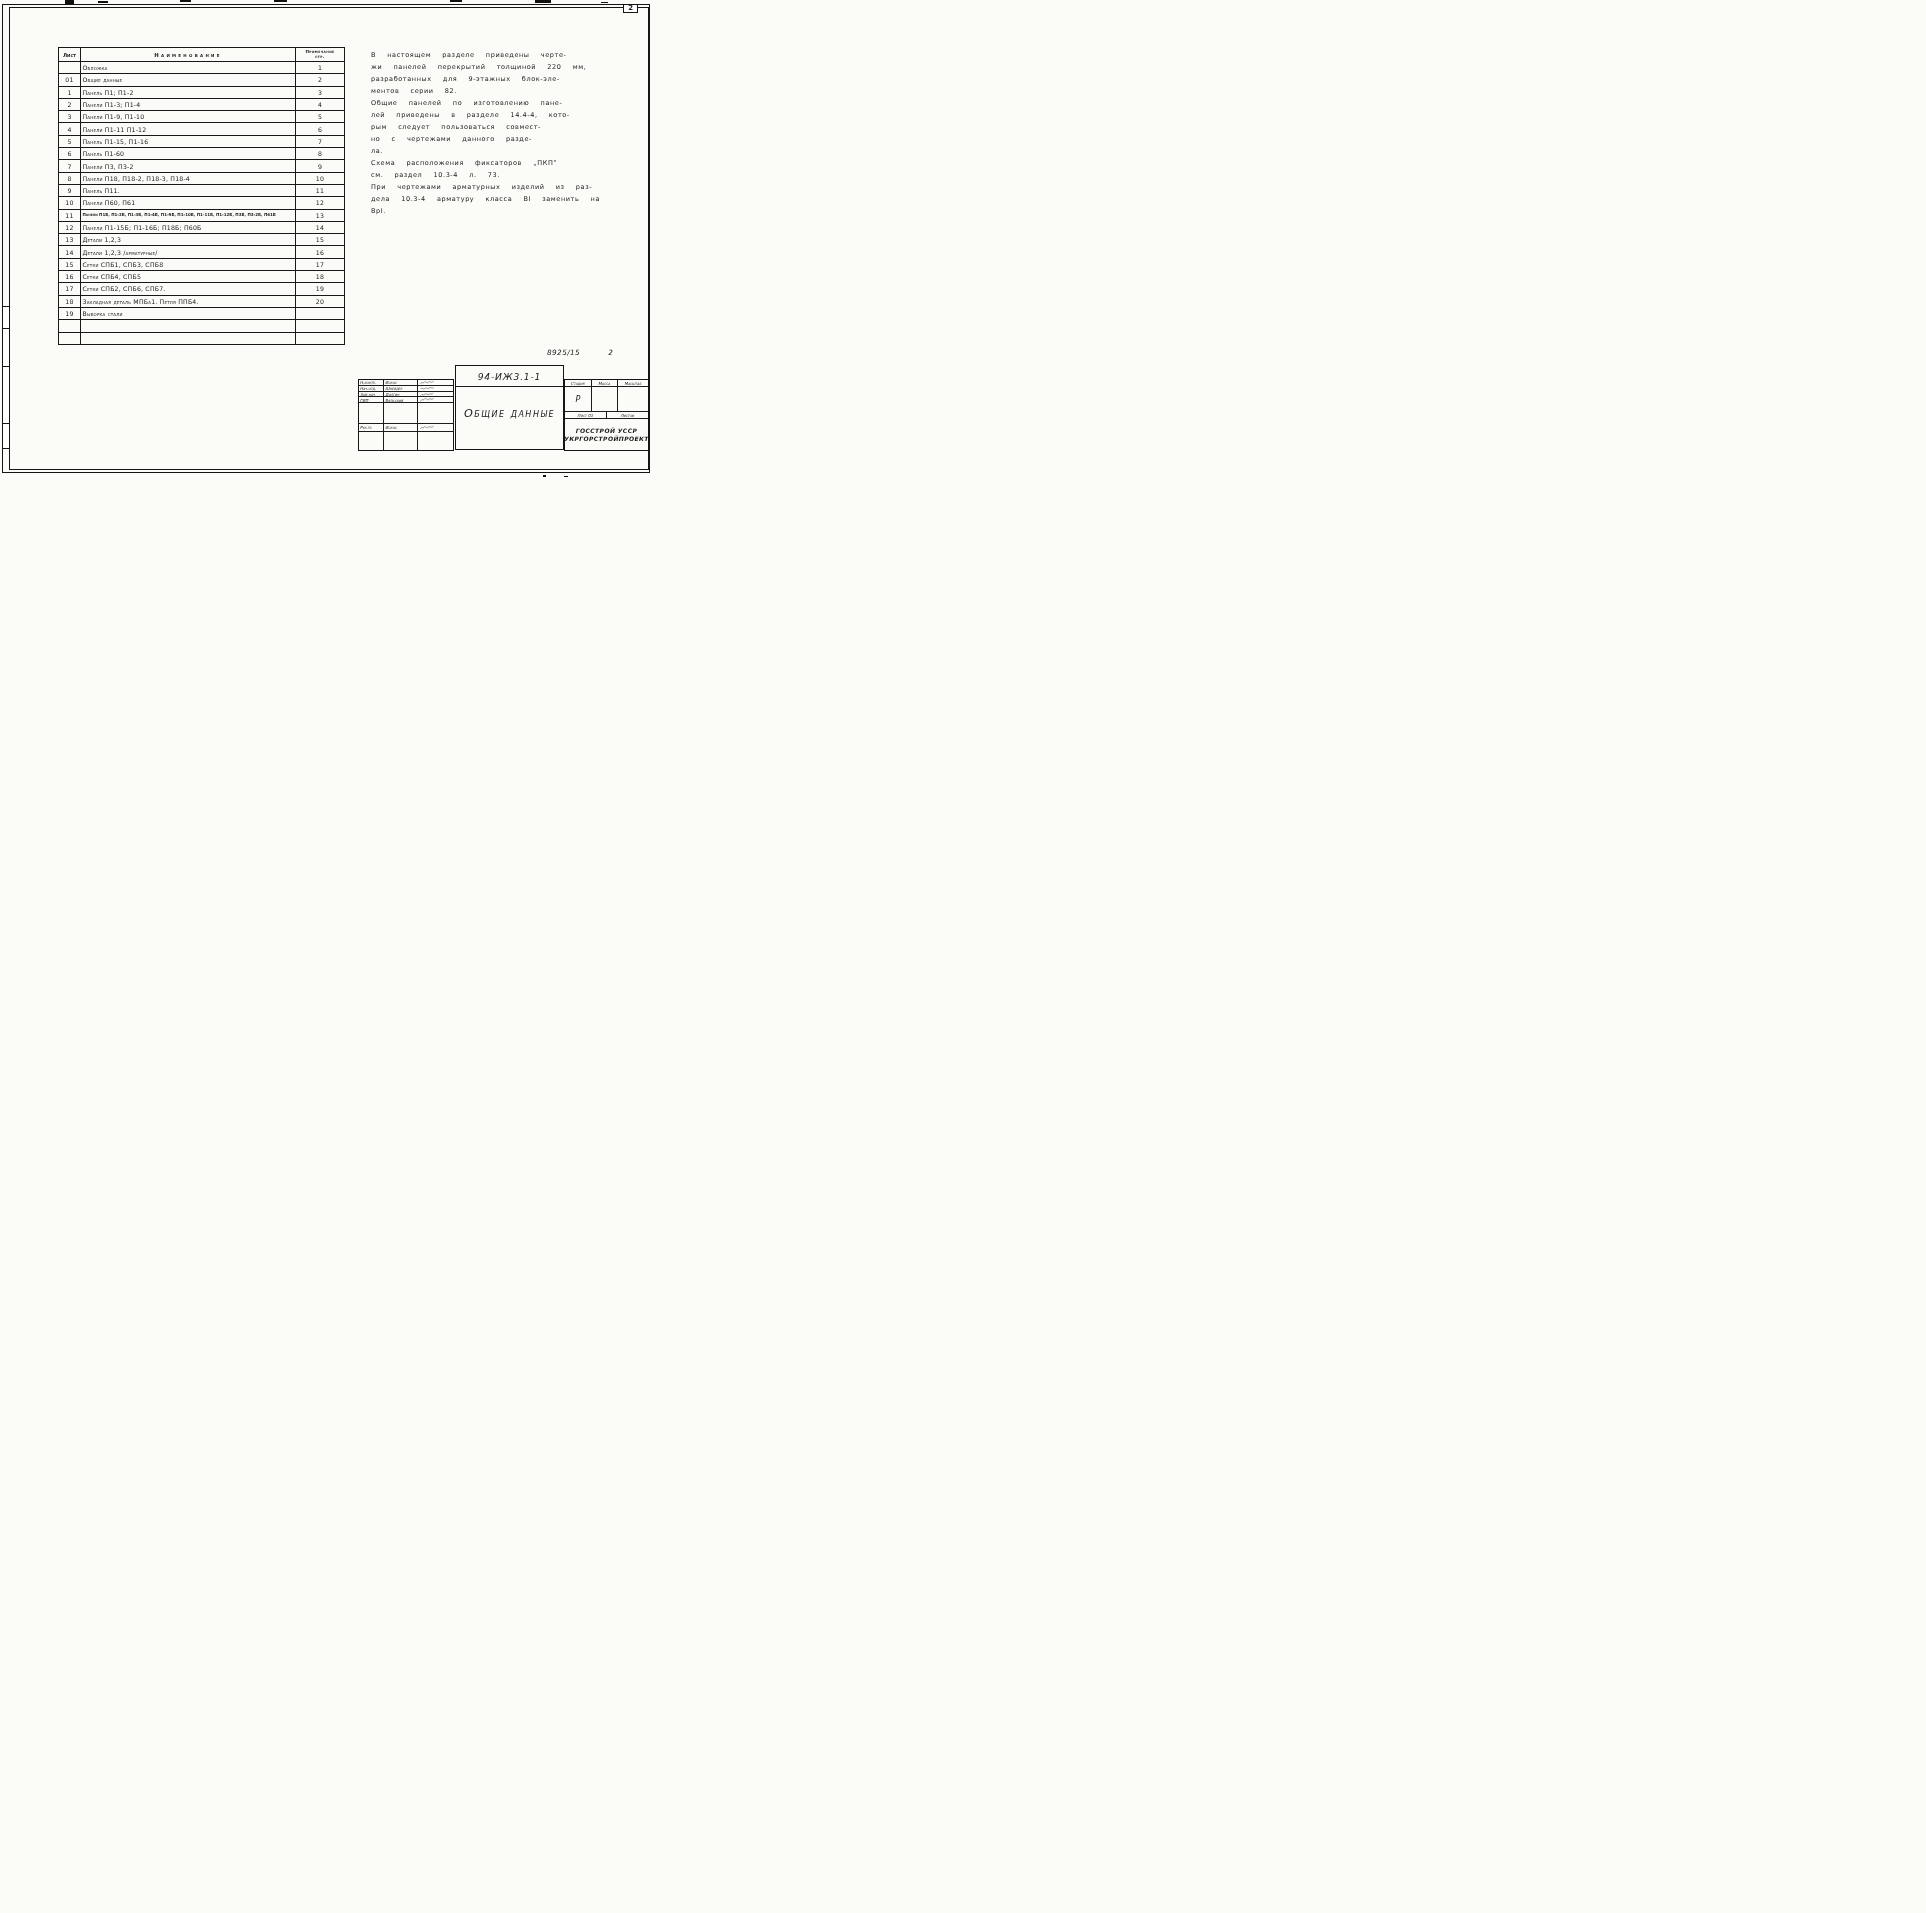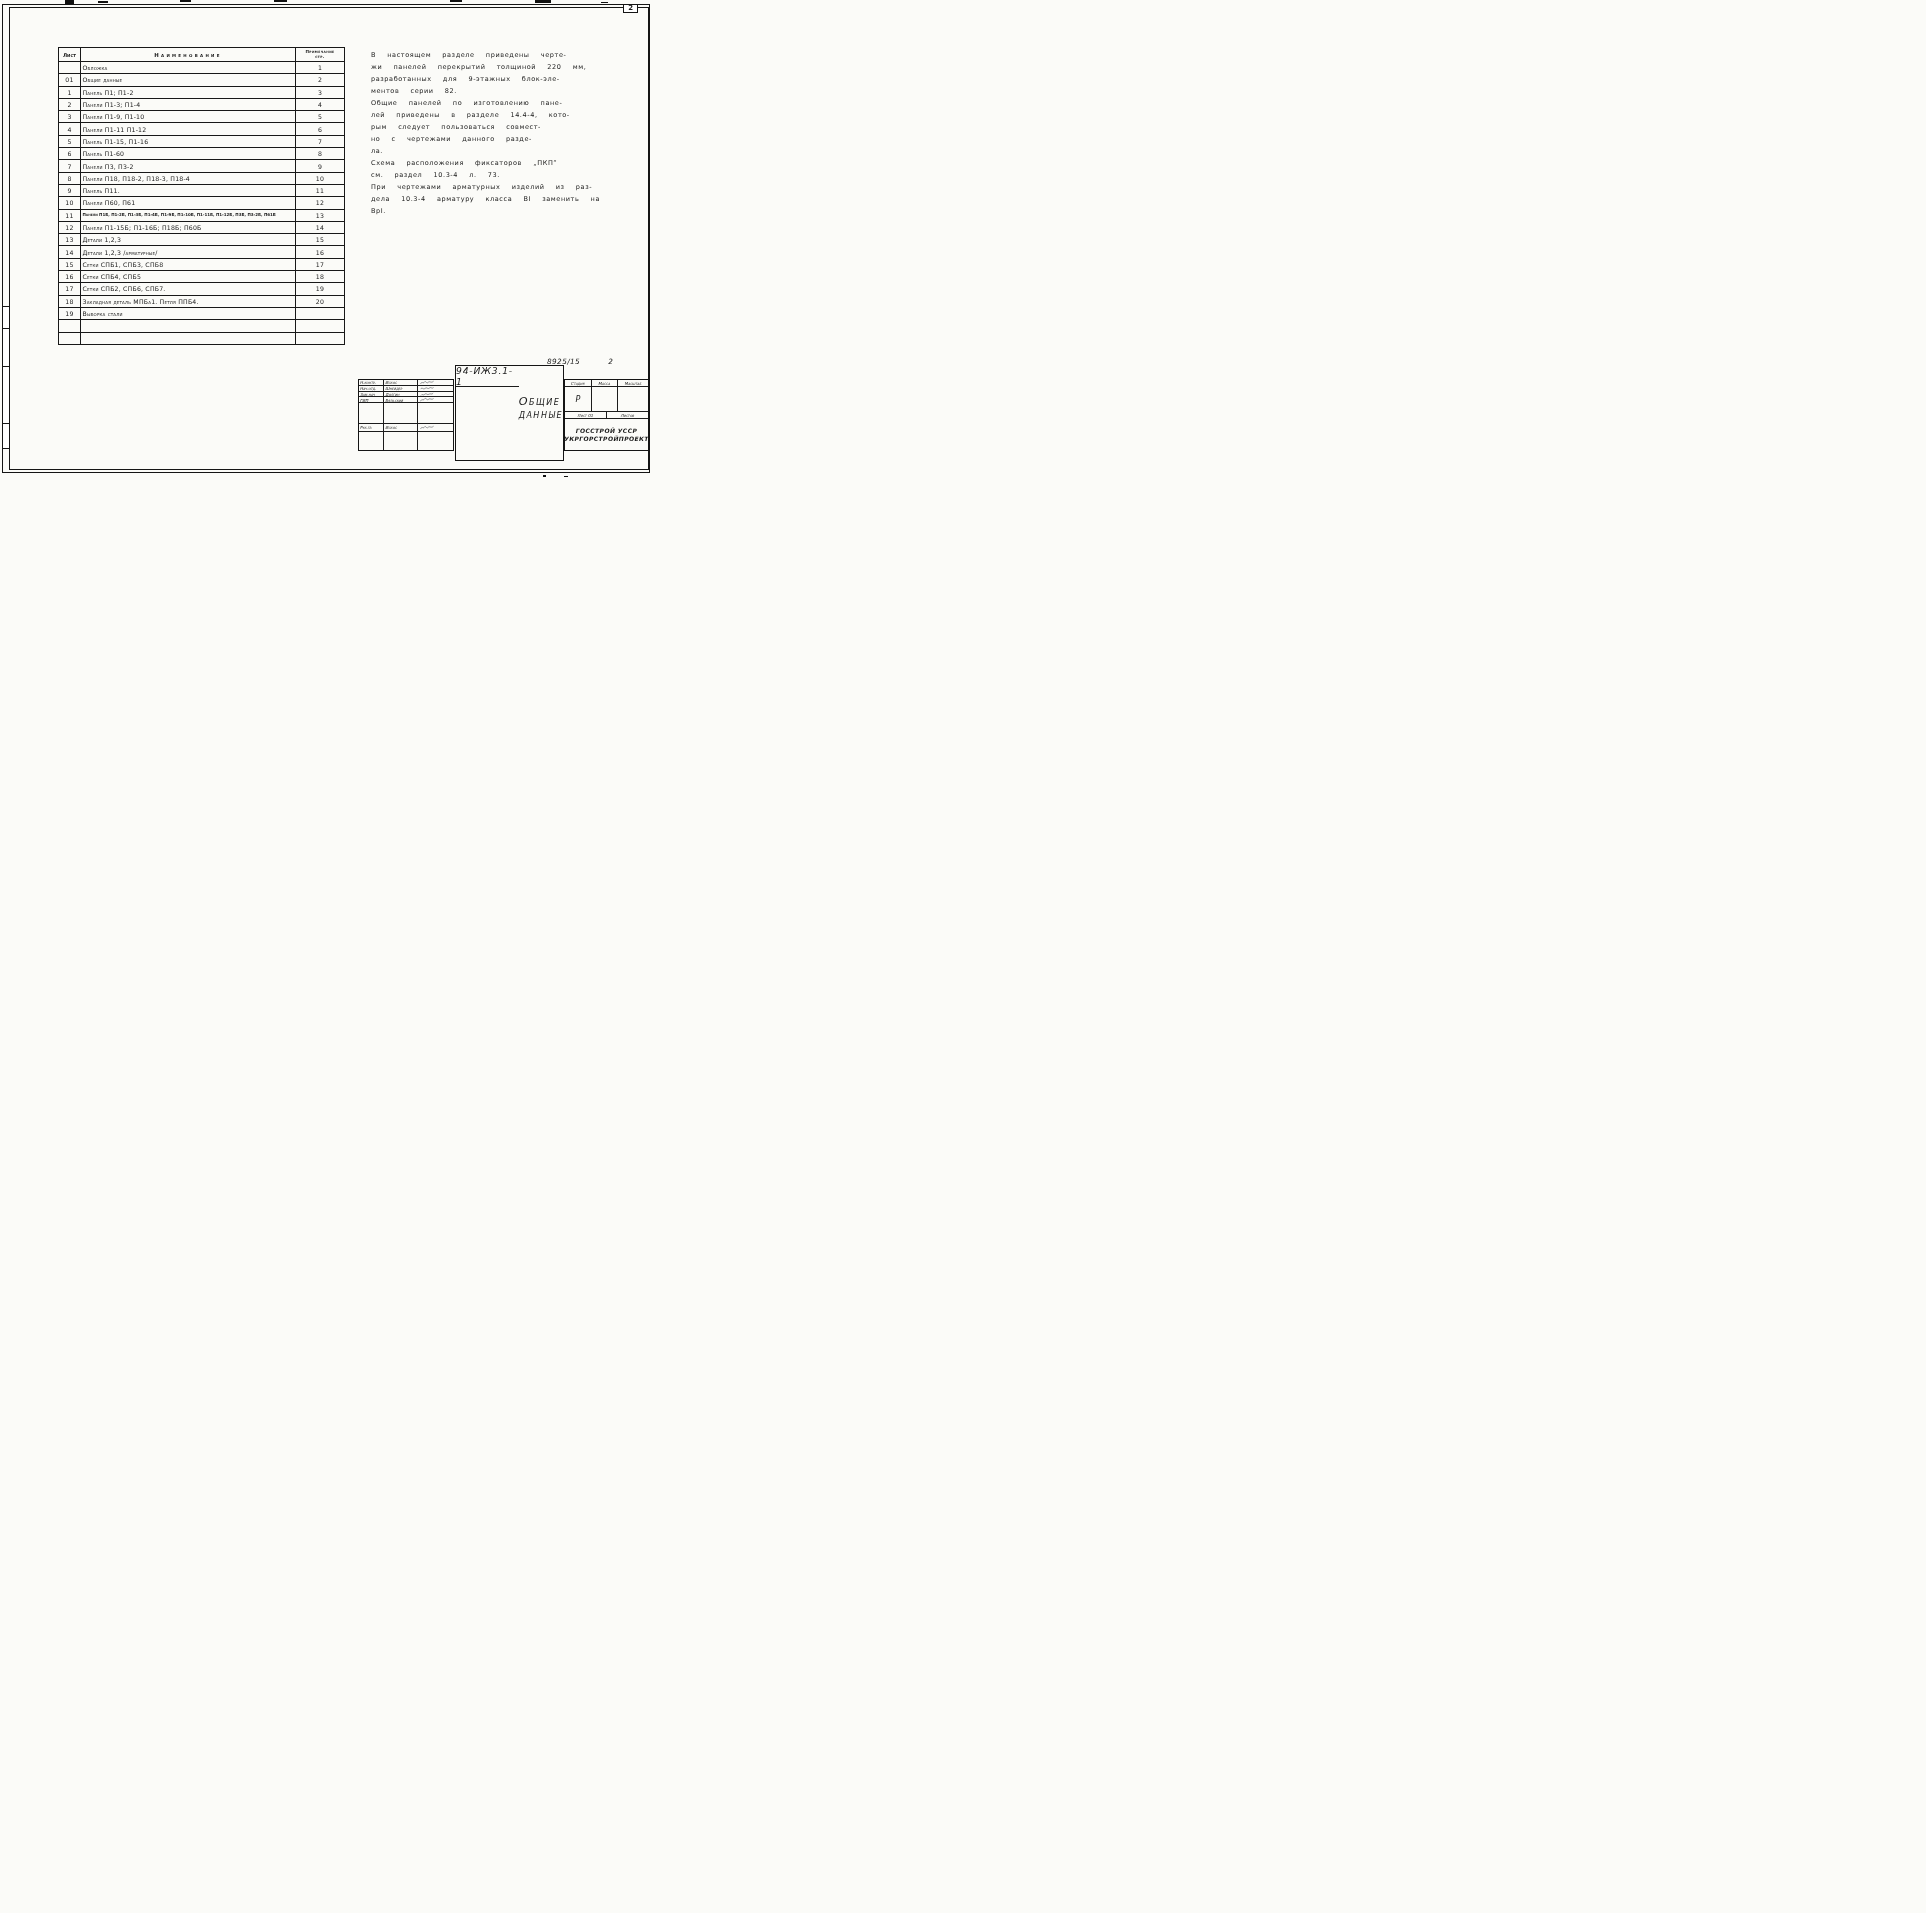--- a/index.html
+++ b/index.html
@@ -46,40 +46,40 @@
   .c-name  { text-align:left; padding-left:3.5px; white-space:nowrap; }
   .c-note  { text-align:center; font-size:5.8px; }
   tr.dense .c-name { font-size:4px; line-height:4.6px; letter-spacing:0;
     white-space:normal; font-weight:bold; }
   
   .notes { position:absolute; left:371px; top:49px; width:268px; z-index:2;
     font-size:6.5px; line-height:12px; 
     letter-spacing:0.6px; word-spacing:8.5px; }
   .note-line { white-space:nowrap; }
   
-  .ref { position:absolute; left:547px; top:357px; font-size:7.3px; font-style:italic;
+  .ref { position:absolute; left:547px; top:348px; font-size:7.3px; font-style:italic;
     letter-spacing:0.4px; z-index:2; }
   .ref .ref-page { margin-left:28px; }
   
   .tb { position:absolute; border:1px solid #151515; z-index:2; font-style:italic; }
   .sig-block { left:358px; top:379px; width:96px; height:72px;
     display:flex; flex-direction:column; }
   .sig-row { display:flex; border-bottom:0.5px solid #1c1c1c; align-items:center; }
   .sig-row.gap { height:21px; }
   .sig-row.h15 { height:5.8px; }
   .sig-row.h21 { height:8px; }
   .sig-row.tail { border-bottom:none; flex:1; }
   .sig-role { width:25px; border-right:0.5px solid #1c1c1c; height:100%;
     font-size:4px; font-variant:small-caps; padding:0.4px 1.2px; white-space:nowrap; overflow:hidden; }
   .sig-name { width:34px; border-right:0.5px solid #1c1c1c; height:100%;
     font-size:4px; font-variant:small-caps; padding:0.4px 1.5px; white-space:nowrap; overflow:hidden; }
   .sig-sign { flex:1; height:100%; display:flex; align-items:center; padding-left:1.5px; }
   .squiggle { width:14px; height:5px; }
-  .mid-block { left:455px; top:365px; width:109px; height:96px;
-    display:flex; flex-direction:row; }
+  .mid-block { left:455px; top:365px; width:109px; height:85px;
+    display:flex; flex-direction:column; }
   .doc-num { height:21px; border-bottom:0.6px solid #1c1c1c;
     display:flex; align-items:center; justify-content:center;
     font-size:9.2px; letter-spacing:0.8px; }
   .doc-title { flex:1; display:flex; align-items:center; justify-content:center;
     font-size:11.2px; letter-spacing:1.5px; font-variant:small-caps; padding-bottom:9.2px; }
   .right-block { left:564px; top:379px; width:85px; height:72px;
     display:flex; flex-direction:column; }
   .rb-row { display:flex; border-bottom:0.6px solid #1c1c1c; }
   .rb-row > div { border-right:0.5px solid #1c1c1c; display:flex;
     align-items:center; justify-content:center; overflow:hidden; }

